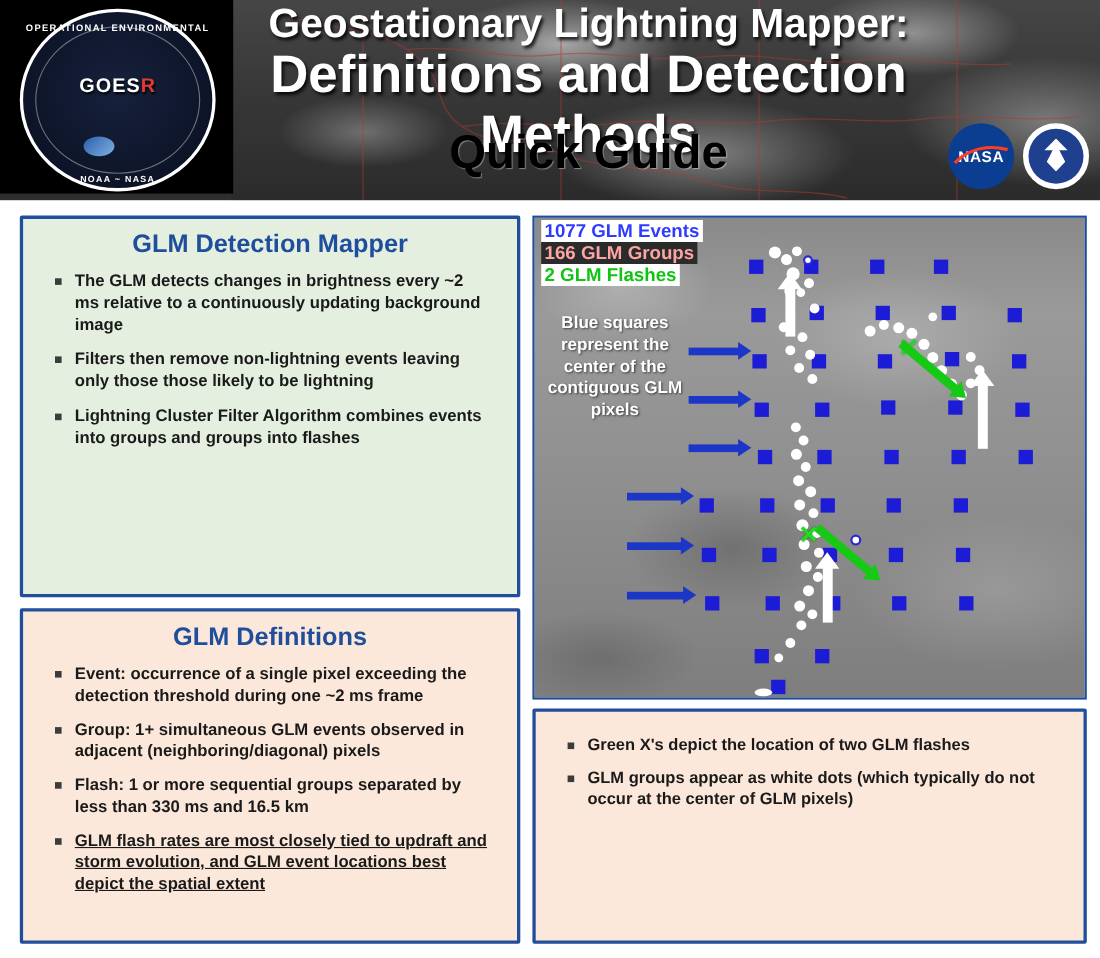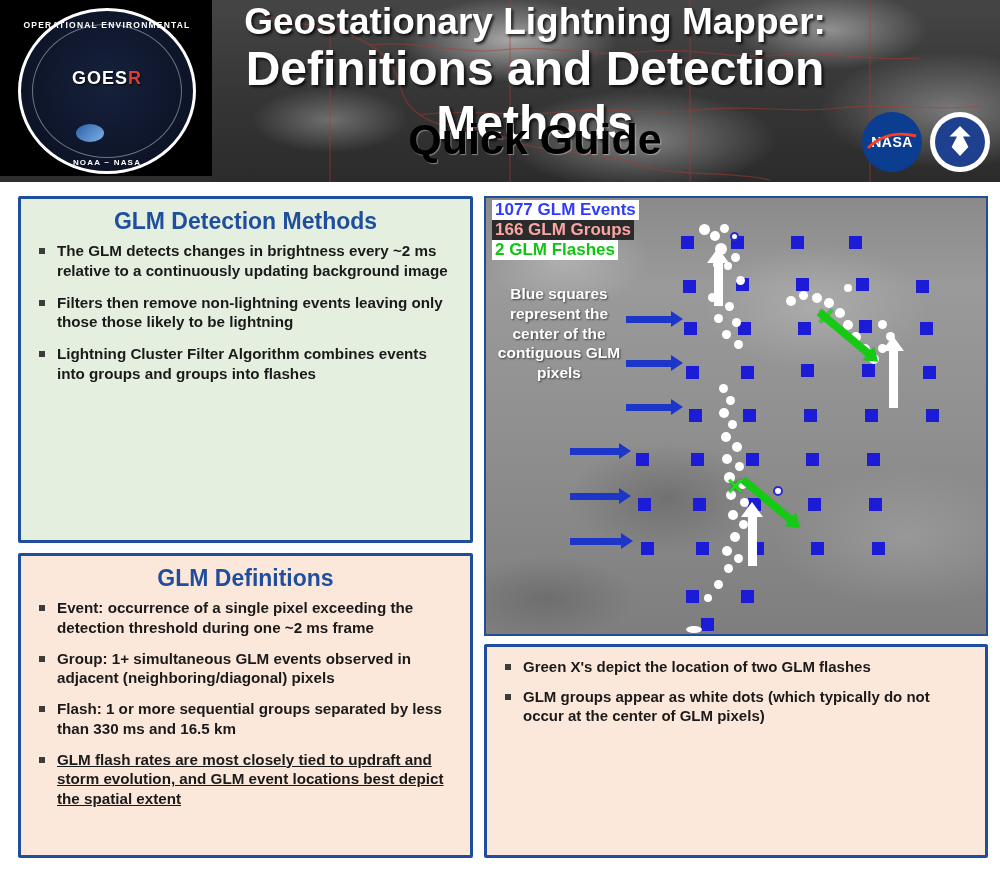--- a/index.html
+++ b/index.html
@@ -177,21 +177,21 @@
   }
   .panel-title {
     text-align: center;
     color: #1f4e9c;
     font-weight: bold;
     font-size: 23px;
     margin: 9px 0 6px 0;
   }
   ul.bullets {
     list-style: none;
-    margin: 0;
+    margin: 11px;
     padding: 0 14px 0 16px;
   }
   ul.bullets li {
     position: relative;
     padding-left: 20px;
     margin-bottom: 12px;
     font-size: 15.2px;
     font-weight: bold;
     color: #1a1a1a;
     line-height: 1.3;
@@ -379,21 +379,21 @@
     <svg class="nasa-swoosh" viewBox="0 0 52 26">
       <path d="M2,20 C16,6 34,4 50,8" stroke="#fc3d21" stroke-width="3" fill="none"></path>
     </svg>
     <div class="noaa-logo">
       <div class="noaa-inner"></div>
       <div class="noaa-bird"></div>
     </div>
   </div>
 
   <div class="panel" id="detection-panel">
-    <div class="panel-title">GLM Detection Methods</div>
+    <div class="panel-title">GLM Detection Mapper</div>
     <ul class="bullets">
       <li>The GLM detects changes in brightness every ~2 ms relative to a continuously updating background image</li>
       <li>Filters then remove non-lightning events leaving only those those likely to be lightning</li>
       <li>Lightning Cluster Filter Algorithm combines events into groups and groups into flashes</li>
     </ul>
   </div>
 
   <div class="panel" id="definitions-panel">
     <div class="panel-title">GLM Definitions</div>
     <ul class="bullets">

